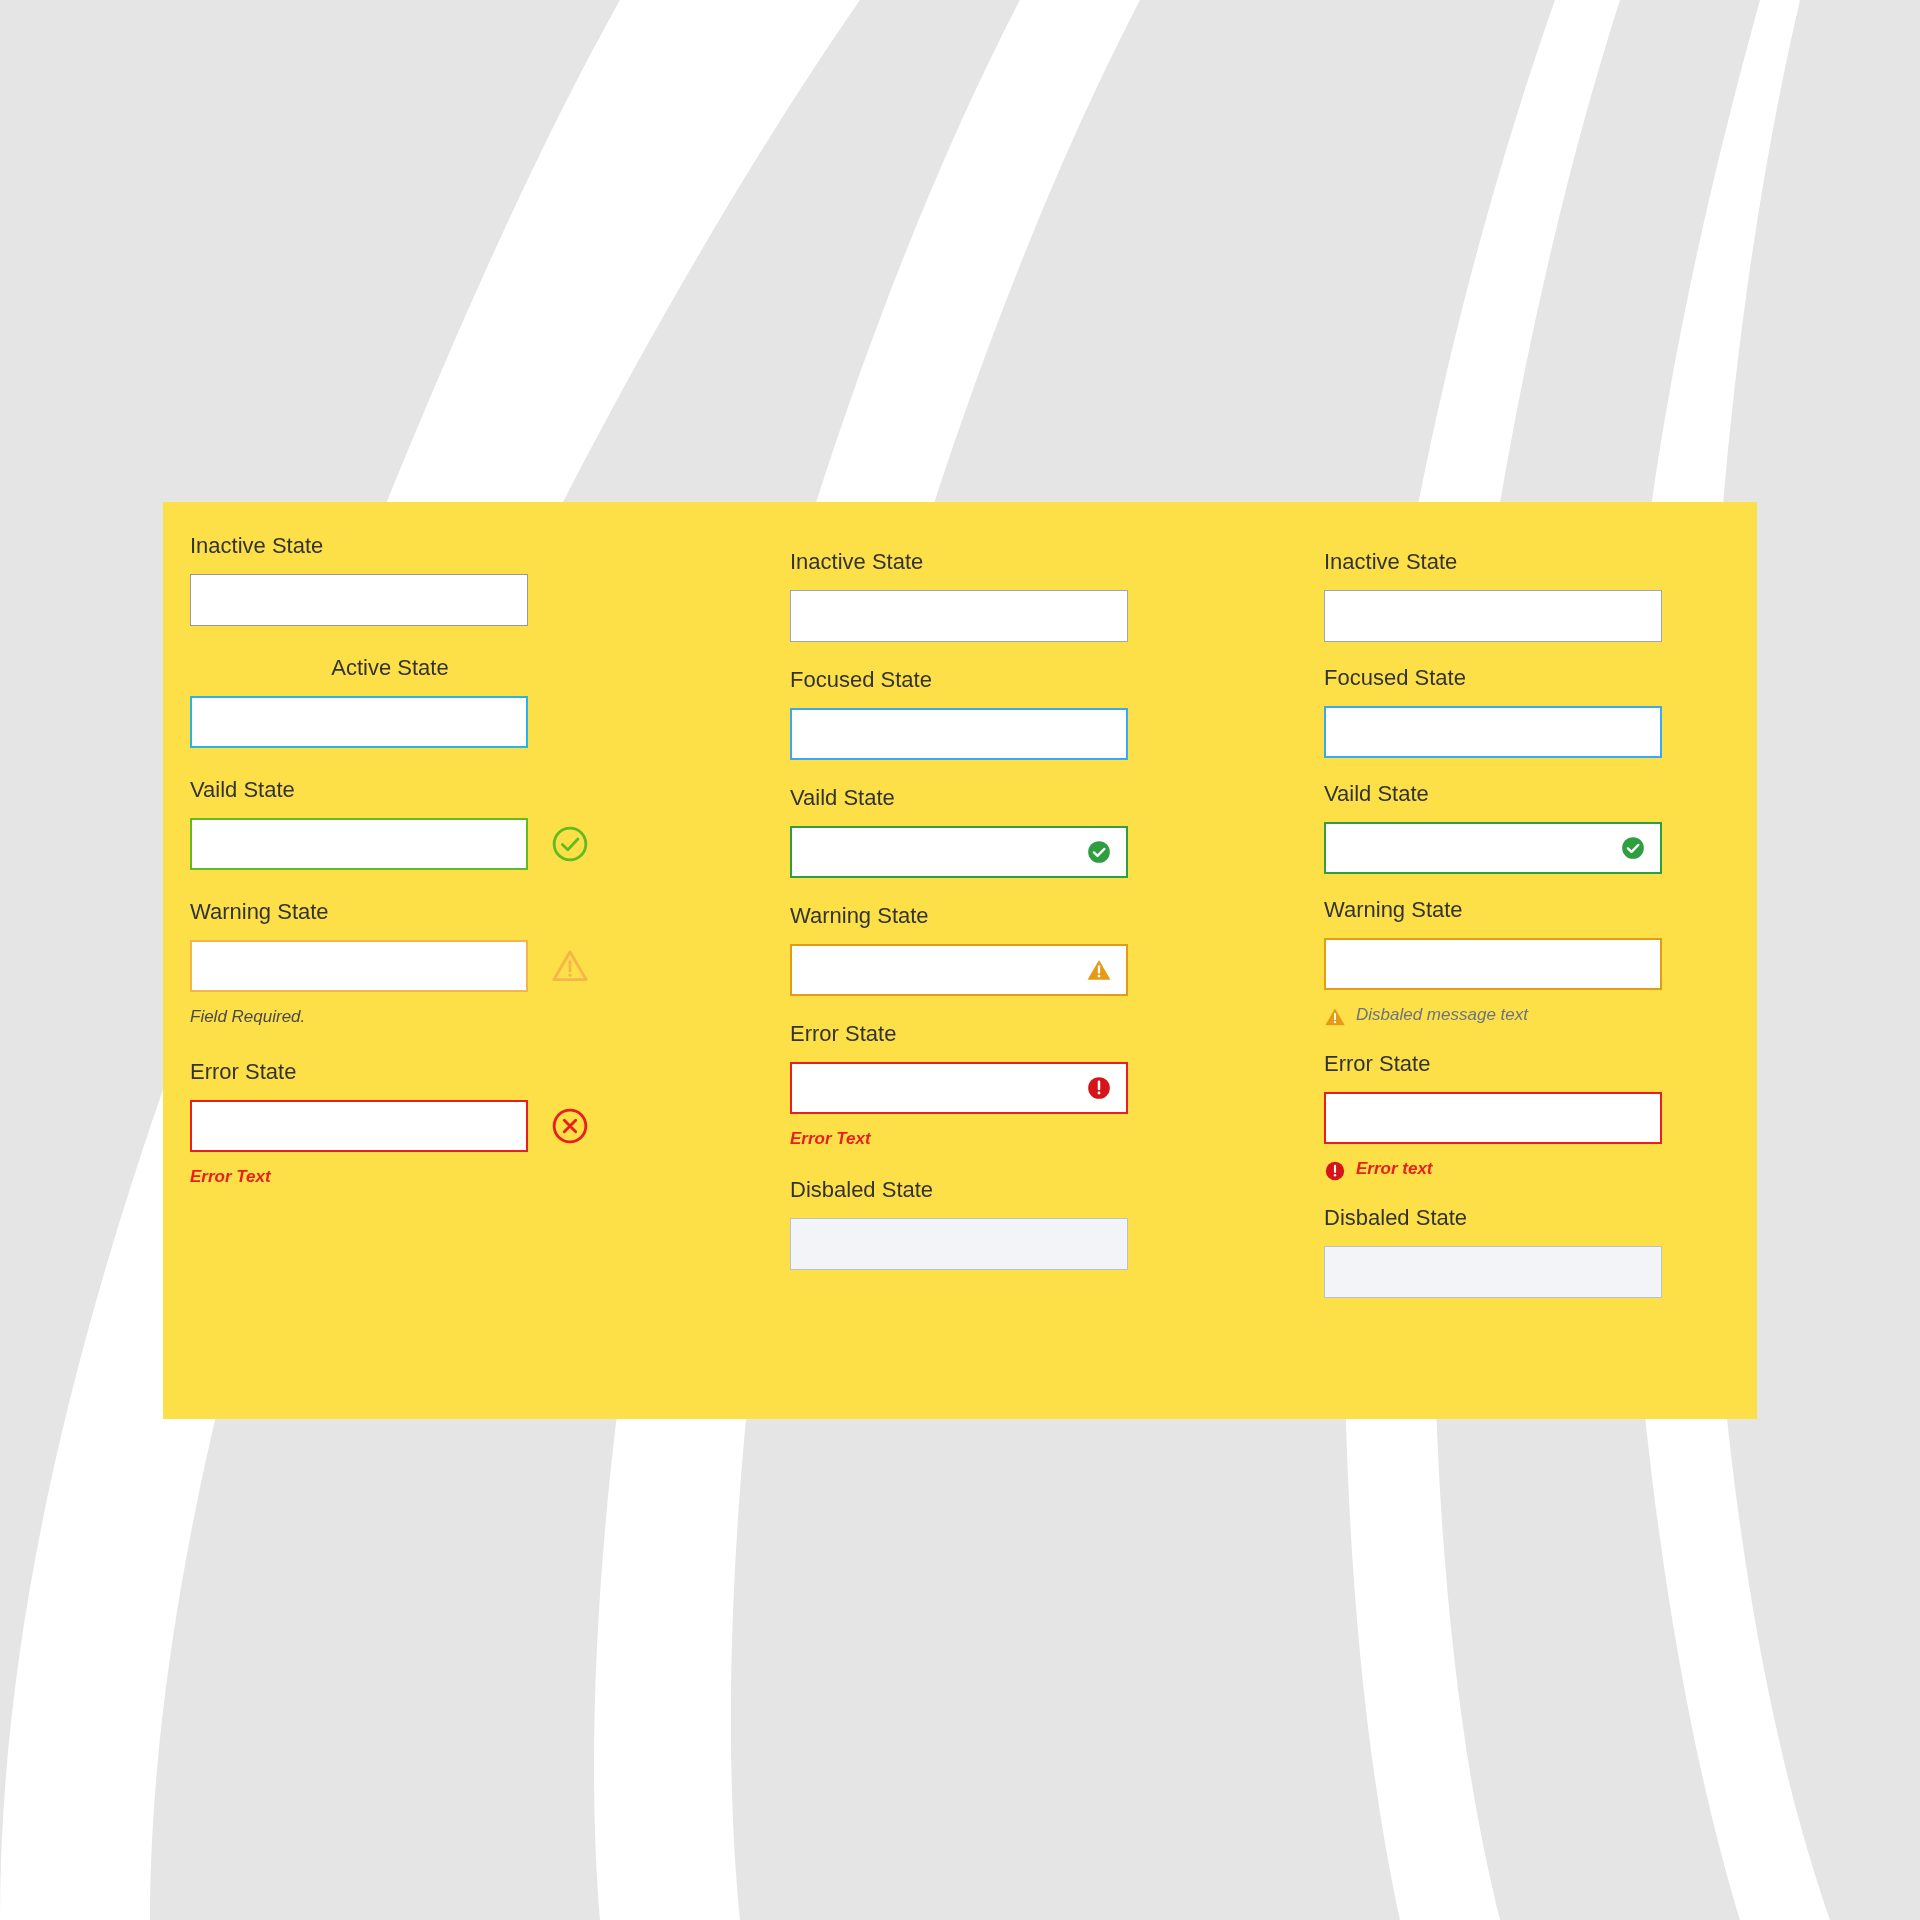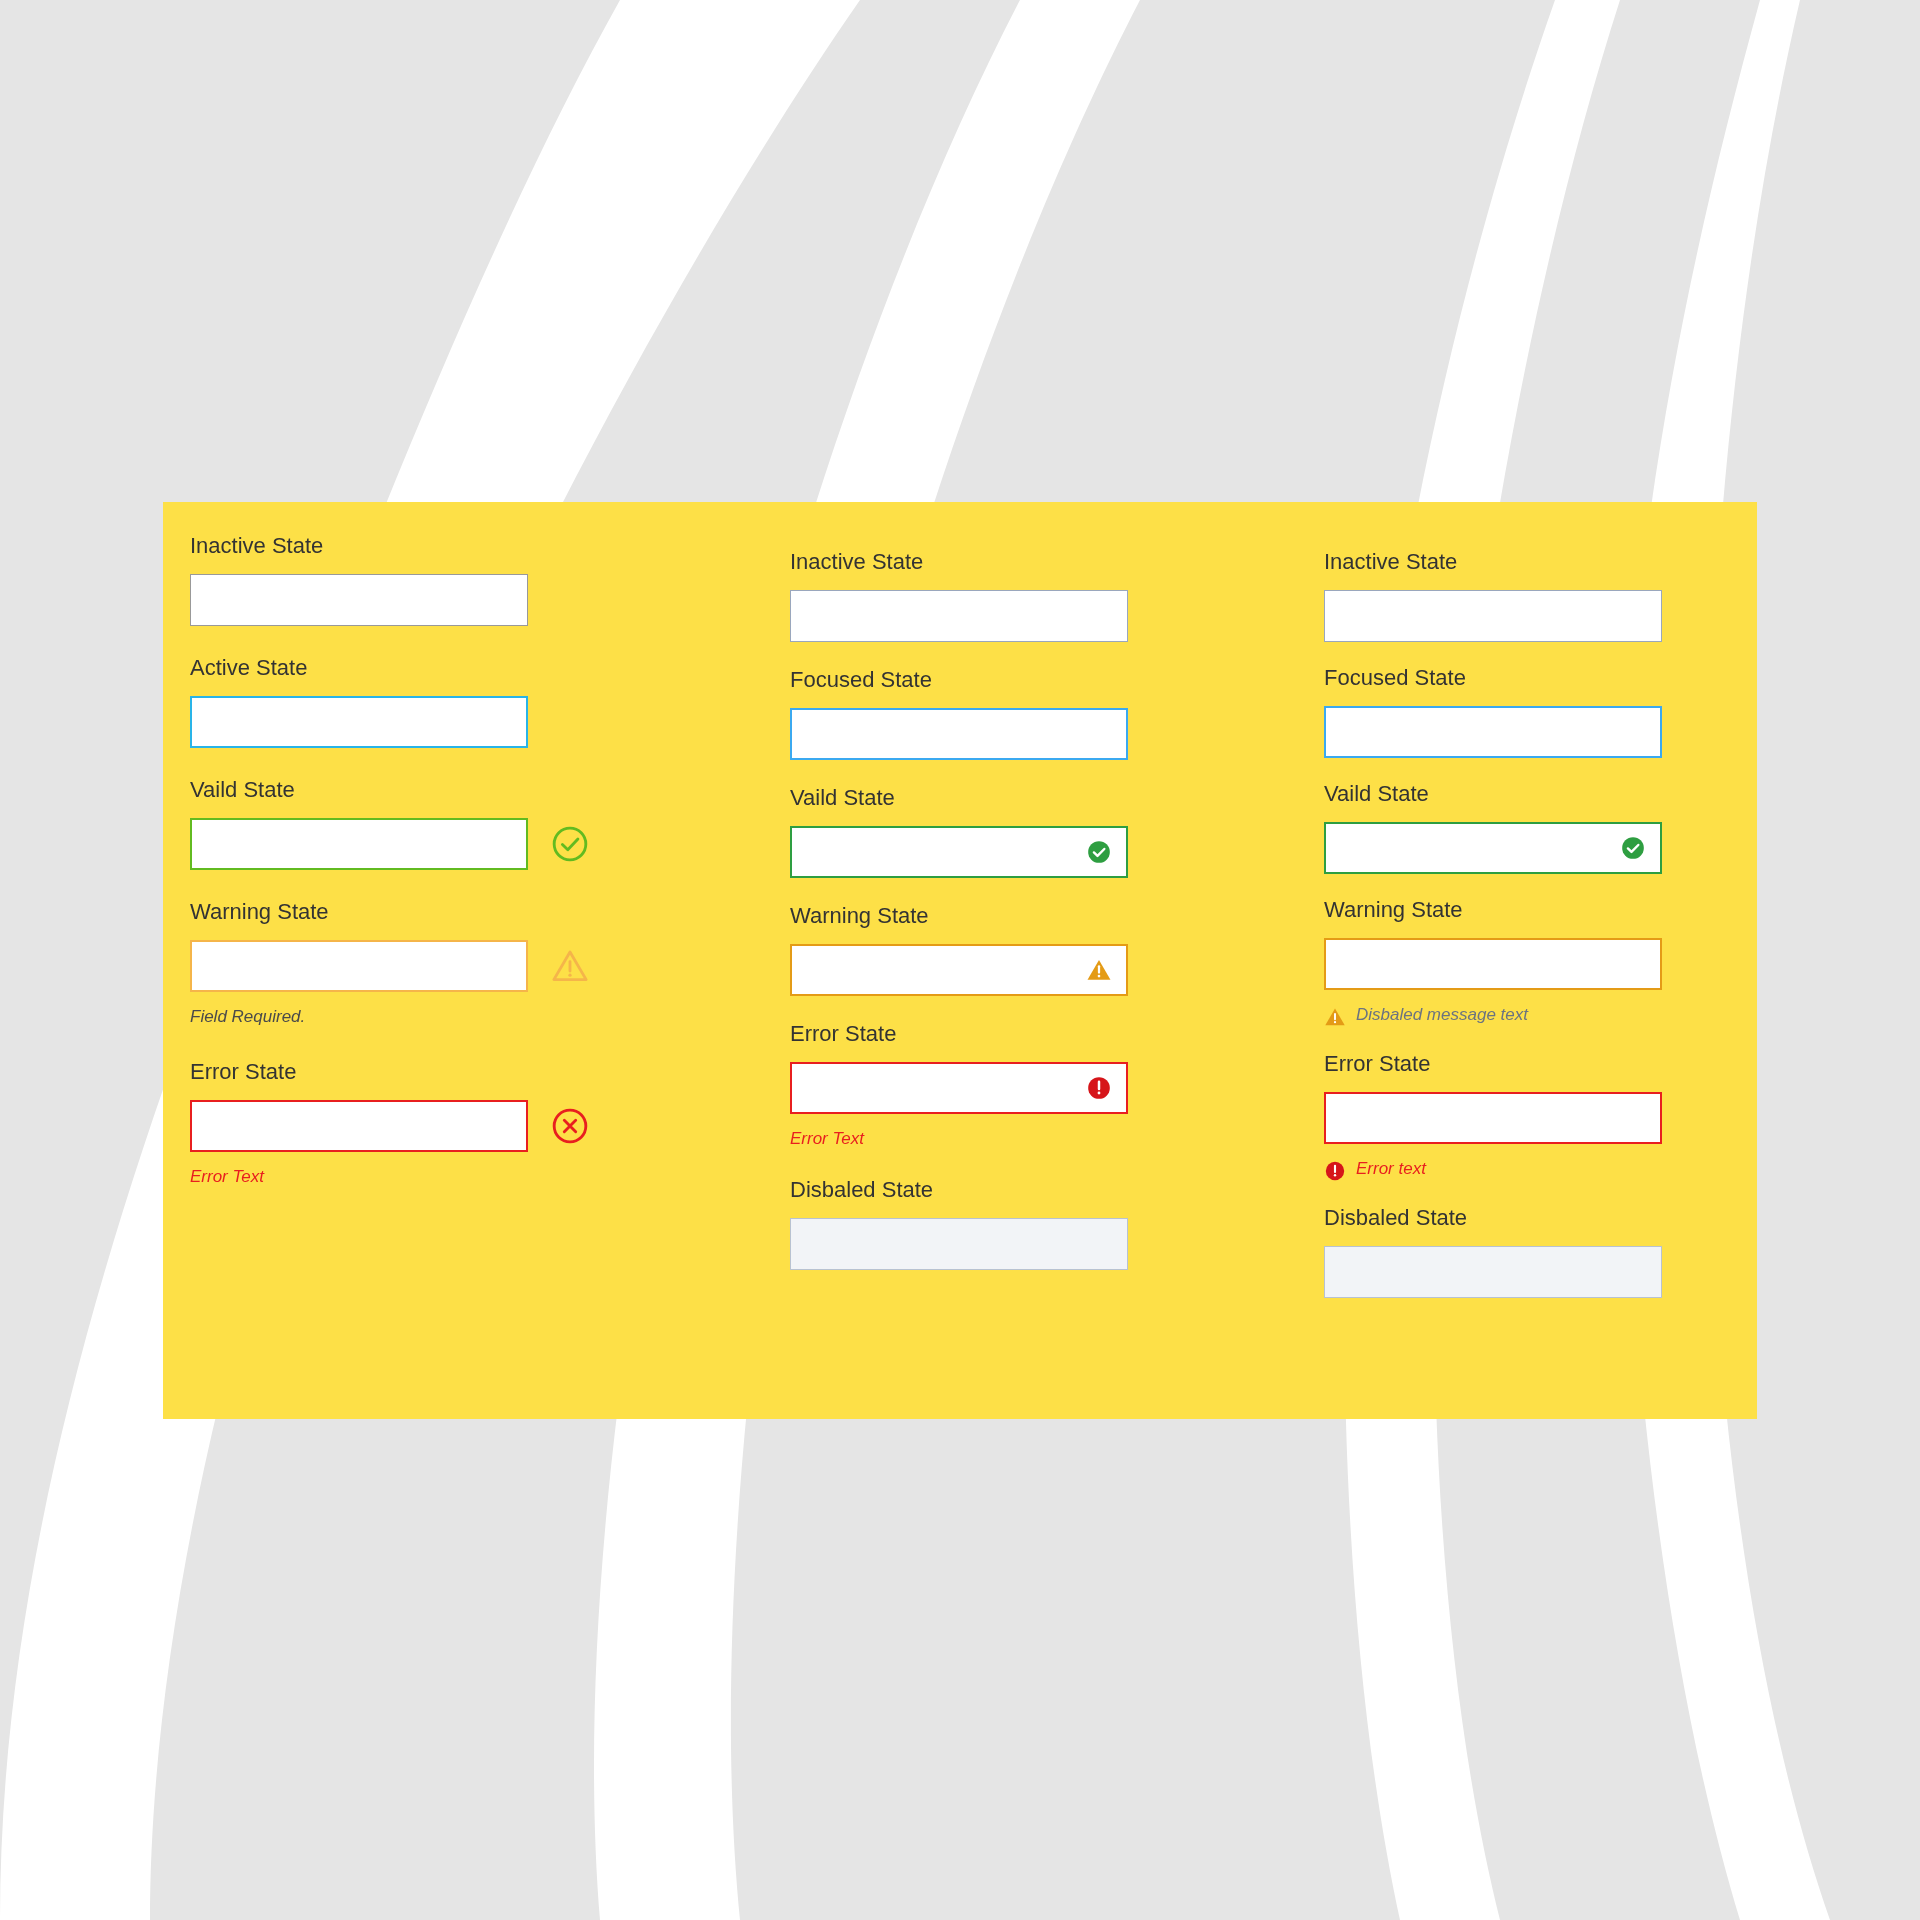--- a/index.html
+++ b/index.html
@@ -126,21 +126,21 @@
   .helper .msg-icon {
     width: 22px;
     height: 22px;
     margin-right: 10px;
     display: inline-flex;
     align-items: center;
     justify-content: center;
     flex: none;
   }
   .helper-dark   { color: #4a4a4a; }
-  .helper-red    { color: #e81f1f; }
+  .helper-red    { color: #e81f1f; font-weight: bold; }
   .helper-slate  { color: #6b7380; }
 </style>
 </head>
 <body>
 
 <svg id="bg-swoosh" viewBox="0 0 1920 1920" preserveAspectRatio="none" aria-hidden="true">
   <rect x="0" y="0" width="1920" height="1920" fill="#e5e5e5"></rect>
   <g fill="#ffffff">
     <path d="M620,0 L860,0 C700,230 470,640 330,1030 C200,1400 150,1700 150,1920 L0,1920 C0,1640 70,1330 210,960 C340,610 480,250 620,0 Z"></path>
     <path d="M1020,0 L1140,0 C1010,250 870,640 800,1030 C730,1420 720,1720 740,1920 L600,1920 C580,1680 610,1360 690,980 C770,600 890,250 1020,0 Z"></path>
@@ -151,21 +151,21 @@
 
 <div id="card">
   <div class="columns">
     <div class="column col-1" style="padding-top: 30px;">
         <div class="field-group" style="margin-bottom: 28px;">
           <div class="field-label">Inactive State</div>
           <div class="input-row" style="margin-top: 14px;">
             <div class="input-box w-col1 b-inactive-grey"></div>
           </div>
         </div>
-        <div class="field-group" style="margin-bottom: 28px;">
+        <div class="field-group" style="margin-bottom: 28px; text-align: center;">
           <div class="field-label">Active State</div>
           <div class="input-row" style="margin-top: 14px;">
             <div class="input-box w-col1 b-active"></div>
           </div>
         </div>
         <div class="field-group" style="margin-bottom: 28px;">
           <div class="field-label">Vaild State</div>
           <div class="input-row" style="margin-top: 14px;">
             <div class="input-box w-col1 b-valid-lime"></div>
             <span class="side-icon">

